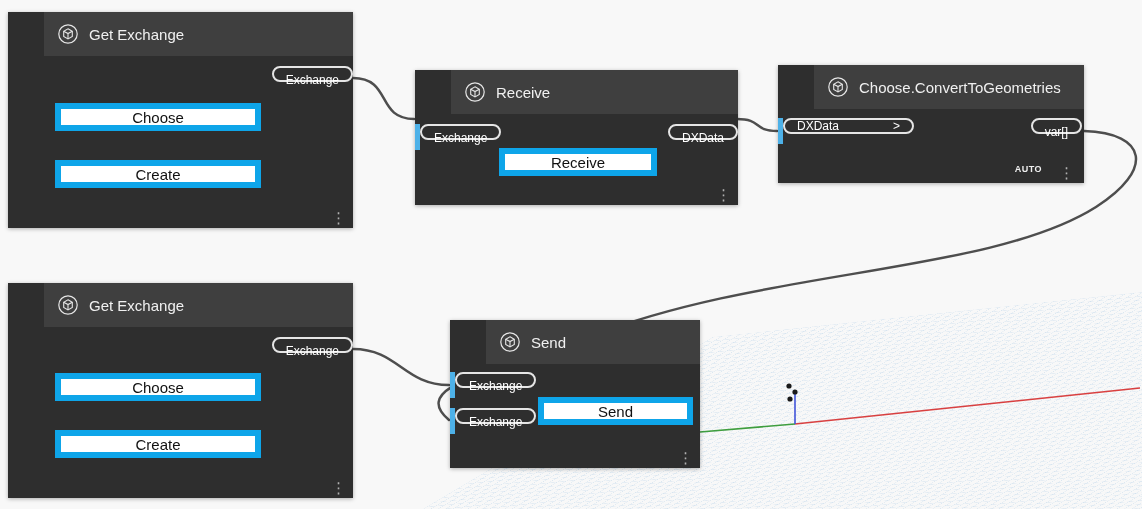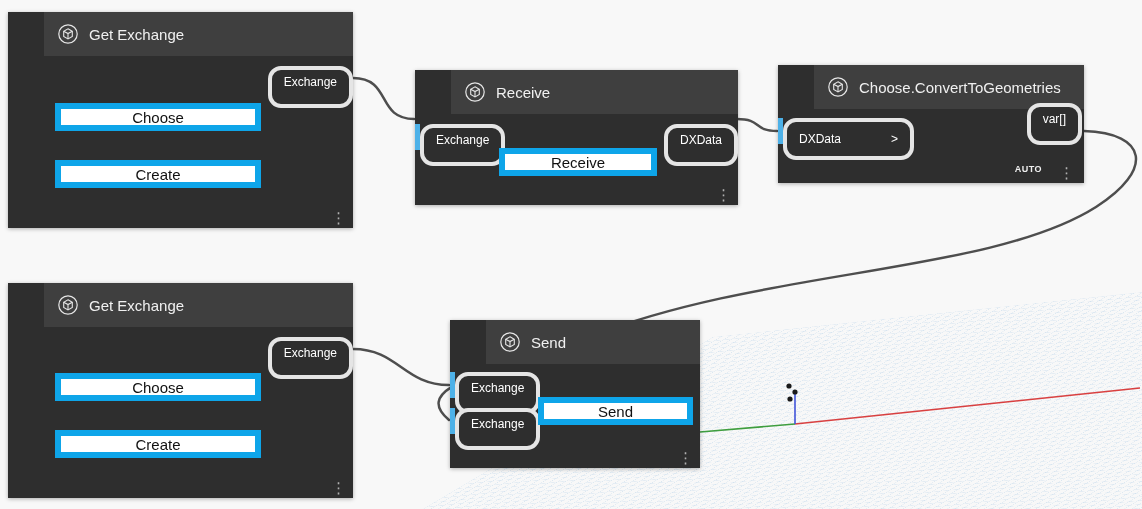--- a/index.html
+++ b/index.html
@@ -30,24 +30,24 @@
   }
   .node-title {
     color: #f0f0f0;
     font-size: 15px;
     white-space: nowrap;
   }
   .node-icon { display: inline-flex; }
 
   .port {
     position: absolute;
-    height: 42px;
+    height: 16px;
     line-height: 24px;
     background: #2e2e2e;
-    border: 4px solid #e5e5e5;
+    border: 2px solid #e5e5e5;
     border-radius: 13px;
     color: #ffffff;
     font-size: 12px;
     padding: 0 12px;
     white-space: nowrap;
   }
   .port.in  { left: 5px; }
   .port.out { right: 0; }
   .port.wide {
     width: 131px;
@@ -165,21 +165,21 @@
         <path d="M6.7 8.2 L11 10.6 L15.3 8.2 M11 10.6 L11 15.9" fill="none" stroke="#e6e6e6" stroke-width="1.1"></path>
       </svg>
     </span>
     <span class="node-title">Choose.ConvertToGeometries</span>
   </div>
   <div class="port-accent" style="top:53px"></div>
   <div class="port in wide" style="top:53px">
     <span>DXData</span>
     <span>&gt;</span>
   </div>
-  <div class="port out" style="top:38px;right:2px">
+  <div class="port out" style="top:53px;right:2px">
     <span>var[]</span>
   </div>
   <div class="lacing">AUTO</div>
   <div class="kebab" style="right:10px">⋮</div>
 </div>
 
 <div class="node" style="left:8px;top:283px;width:345px;height:215px">
   <div class="node-header">
     <span class="node-icon">
       <svg width="22" height="22" viewBox="0 0 22 22">

